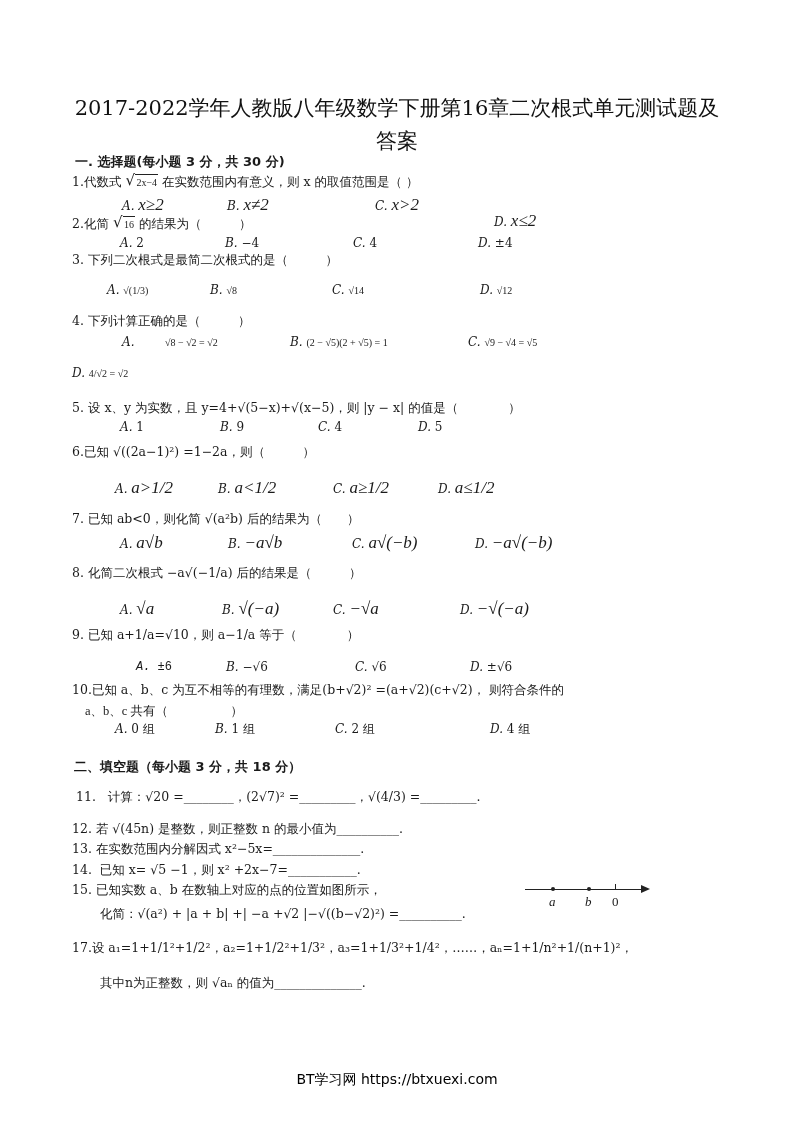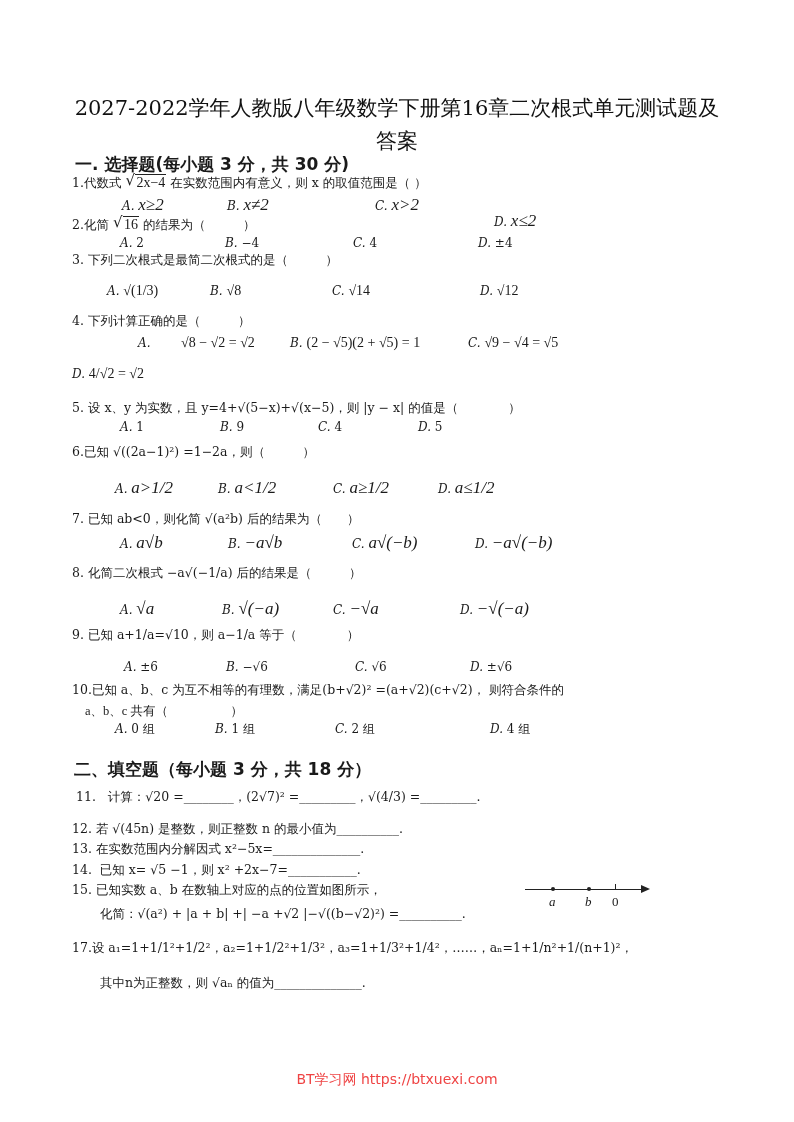--- a/index.html
+++ b/index.html
@@ -1,39 +1,39 @@
 <!DOCTYPE html>
 <html><head>
 <meta charset="utf-8">
 <style>
   html, body { margin:0; padding:0; background:#ffffff; }
   body { width:794px; height:1122px; position:relative; overflow:hidden;
          font-family:"DejaVu Serif", "Liberation Serif", serif; color:#1a1a1a; font-size:12.5px; }
   .abs { position:absolute; white-space:nowrap; }
   .title { left:0; width:794px; text-align:center; font-size:21px; line-height:27px; color:#111; font-family:"DejaVu Serif", serif; }
-  .sec { font-size:17px; font-weight:bold; font-family:"DejaVu Sans", sans-serif; }
+  .sec { font-size:13px; font-weight:bold; font-family:"DejaVu Sans", sans-serif; }
   .q { font-size:12.5px; }
   .opt { font-size:12px; }
   .lbl { font-style:italic; }
   i.v { font-style:italic; font-family:"Liberation Serif", serif; font-size:17px; }
-  .m { font-family:"Liberation Serif", serif; font-size:14px; }
+  .m { font-family:"Liberation Serif", serif; font-size:10px; }
   .sqrt { display:inline-block; position:relative; padding-left:9px; margin-left:1px; }
   .sqrt::before { content:"√"; position:absolute; left:-1px; top:-3px; font-size:15px; font-family:"DejaVu Serif", serif; }
   .sqrt > .rad { border-top:1px solid #222; padding:0 1px; display:inline-block; line-height:15px; }
-  .footer { left:0; width:794px; text-align:center; top:1071px; font-family:"DejaVu Sans", sans-serif; font-size:14px; color:#ef4444; }
+  .footer { left:0; width:794px; text-align:center; top:1071px; font-family:"DejaVu Sans", sans-serif; font-size:14px; color:#000000; }
   .numline { left:525px; top:889px; width:120px; height:1px; background:#222; }
   .arrow { left:641px; top:885px; width:0; height:0; border-left:9px solid #222; border-top:4.5px solid transparent; border-bottom:4.5px solid transparent; }
   .dot { width:4px; height:4px; border-radius:50%; background:#222; }
   .tick { width:1px; height:5px; background:#222; }
   .nlabel { font-family:"Liberation Serif", serif; font-size:13px; }
 </style>
 </head>
 <body>
 
-<div class="abs title" style="top:95px;">2027-2022学年人教版八年级数学下册第16章二次根式单元测试题及</div>
+<div class="abs title" style="top:95px;">2017-2022学年人教版八年级数学下册第16章二次根式单元测试题及</div>
 <div class="abs title" style="top:128px;">答案</div>
 
 <div class="abs sec" style="left:75px; top:153px;">一. 选择题(每小题 3 分，共 30 分)</div>
 
 <div class="abs q" style="left:72px; top:174px;">
   <span>1.</span><span>代数式</span>
   <span class="sqrt"><span class="rad m">2x−4</span></span>
   <span>在实数范围内有意义，则 x 的取值范围是（ ）</span>
 </div>
 <div class="abs opt" style="left:122px; top:195px;"><span class="lbl">A.</span> <i class="v">x≥2</i></div>
@@ -51,21 +51,21 @@
 <div class="abs opt" style="left:353px; top:236px;"><span class="lbl">C.</span> <span>4</span></div>
 <div class="abs opt" style="left:478px; top:236px;"><span class="lbl">D.</span> <span>±4</span></div>
 
 <div class="abs q" style="left:72px; top:252px;"><span>3.</span> <span>下列二次根式是最简二次根式的是（　　　）</span></div>
 <div class="abs opt" style="left:107px; top:283px;"><span class="lbl">A.</span> <span class="m">√(1/3)</span></div>
 <div class="abs opt" style="left:210px; top:283px;"><span class="lbl">B.</span> <span class="m">√8</span></div>
 <div class="abs opt" style="left:332px; top:283px;"><span class="lbl">C.</span> <span class="m">√14</span></div>
 <div class="abs opt" style="left:480px; top:283px;"><span class="lbl">D.</span> <span class="m">√12</span></div>
 
 <div class="abs q" style="left:72px; top:313px;"><span>4.</span> <span>下列计算正确的是（　　　）</span></div>
-<div class="abs opt" style="left:122px; top:335px;margin-left:16px;"><span class="lbl">A.</span>&nbsp;&nbsp;&nbsp;&nbsp;&nbsp;&nbsp;&nbsp;&nbsp;<span class="m">√8 − √2 = √2</span></div>
+<div class="abs opt" style="left:122px; top:335px;"><span class="lbl">A.</span>&nbsp;&nbsp;&nbsp;&nbsp;&nbsp;&nbsp;&nbsp;&nbsp;<span class="m">√8 − √2 = √2</span></div>
 <div class="abs opt" style="left:290px; top:335px;"><span class="lbl">B.</span> <span class="m">(2 − √5)(2 + √5) = 1</span></div>
 <div class="abs opt" style="left:468px; top:335px;"><span class="lbl">C.</span> <span class="m">√9 − √4 = √5</span></div>
 <div class="abs opt" style="left:72px; top:366px;"><span class="lbl">D.</span> <span class="m">4/√2 = √2</span></div>
 
 <div class="abs q" style="left:72px; top:400px;"><span>5.</span> <span>设 x、y 为实数，且 y=4+√(5−x)+√(x−5)，则 |y − x| 的值是（　　　　）</span></div>
 <div class="abs opt" style="left:120px; top:420px;"><span class="lbl">A.</span> <span>1</span></div>
 <div class="abs opt" style="left:220px; top:420px;"><span class="lbl">B.</span> <span>9</span></div>
 <div class="abs opt" style="left:318px; top:420px;"><span class="lbl">C.</span> <span>4</span></div>
 <div class="abs opt" style="left:418px; top:420px;"><span class="lbl">D.</span> <span>5</span></div>
 
@@ -81,21 +81,21 @@
 <div class="abs opt" style="left:352px; top:533px;text-align:center;"><span class="lbl">C.</span> <i class="v">a√(−b)</i></div>
 <div class="abs opt" style="left:475px; top:533px;"><span class="lbl">D.</span> <i class="v">−a√(−b)</i></div>
 
 <div class="abs q" style="left:72px; top:565px;"><span>8.</span> <span>化简二次根式 −a√(−1/a) 后的结果是（　　　）</span></div>
 <div class="abs opt" style="left:120px; top:599px;"><span class="lbl">A.</span> <i class="v">√a</i></div>
 <div class="abs opt" style="left:222px; top:599px;"><span class="lbl">B.</span> <i class="v">√(−a)</i></div>
 <div class="abs opt" style="left:333px; top:599px;"><span class="lbl">C.</span> <i class="v">−√a</i></div>
 <div class="abs opt" style="left:460px; top:599px;"><span class="lbl">D.</span> <i class="v">−√(−a)</i></div>
 
 <div class="abs q" style="left:72px; top:627px;"><span>9.</span> <span>已知 a+1/a=√10，则 a−1/a 等于（　　　　）</span></div>
-<div class="abs opt" style="left:124px; top:660px;"><span class="lbl">A.</span> <span>±6</span></div>
+<div class="abs opt" style="left:136px; top:660px;font-family:Liberation Mono, monospace;"><span class="lbl">A.</span> <span>±6</span></div>
 <div class="abs opt" style="left:226px; top:660px;"><span class="lbl">B.</span> <span>−√6</span></div>
 <div class="abs opt" style="left:355px; top:660px;"><span class="lbl">C.</span> <span>√6</span></div>
 <div class="abs opt" style="left:470px; top:660px;"><span class="lbl">D.</span> <span>±√6</span></div>
 
 <div class="abs q" style="left:72px; top:682px;"><span>10.</span><span>已知 a、b、c 为互不相等的有理数，满足(b+√2)² =(a+√2)(c+√2)， 则符合条件的</span></div>
 <div class="abs q" style="left:85px; top:703px;font-family:Liberation Serif, serif;">a、b、c 共有（　　　　　）</div>
 <div class="abs opt" style="left:115px; top:721px;"><span class="lbl">A.</span> <span>0 组</span></div>
 <div class="abs opt" style="left:215px; top:721px;"><span class="lbl">B.</span> <span>1 组</span></div>
 <div class="abs opt" style="left:335px; top:721px;"><span class="lbl">C.</span> <span>2 组</span></div>
 <div class="abs opt" style="left:490px; top:721px;"><span class="lbl">D.</span> <span>4 组</span></div>

